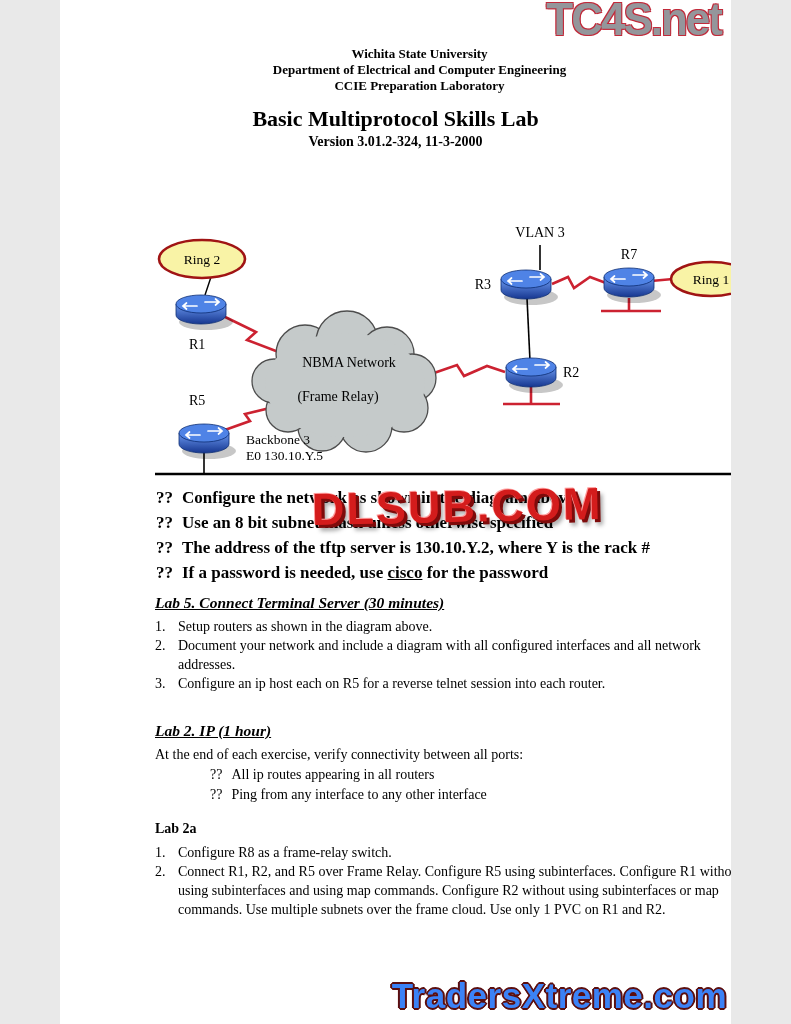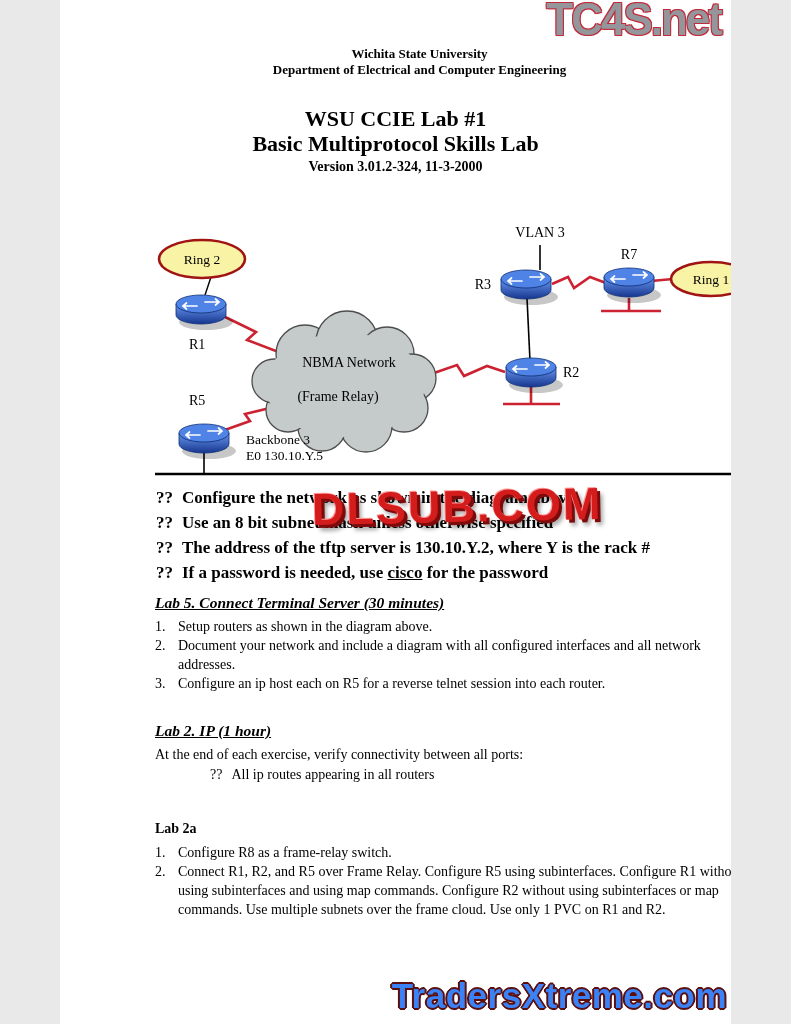--- a/index.html
+++ b/index.html
@@ -71,24 +71,24 @@
 </head>
 <body>
 
 <div class="page">
 
   <div class="tc4s">TC4S.net</div>
 
   <div class="doc-header">
     <div>Wichita State University</div>
     <div>Department of Electrical and Computer Engineering</div>
+    <div>CCIE Preparation Laboratory</div>
   </div>
 
   <div class="doc-title">
-    <div class="t1">WSU CCIE Lab #1</div>
     <div class="t1">Basic Multiprotocol Skills Lab</div>
     <div class="version">Version 3.01.2-324, 11-3-2000</div>
   </div>
 
   <div class="diagram">
     <svg viewBox="0 0 791 262" width="791" height="262">
       <defs>
         <linearGradient id="rg" x1="0" y1="0" x2="0" y2="1">
           <stop offset="0" stop-color="#6a97ee"></stop>
           <stop offset="1" stop-color="#16368f"></stop>
@@ -206,20 +206,23 @@
       <span class="itext">Configure an ip host each on R5 for a reverse telnet session into each router.</span>
     </div>
   </section>
 
   <section class="lab lab2">
     <h2 class="lab-heading">Lab 2.  IP (1 hour)</h2>
     <div class="intro">At the end of each exercise, verify connectivity between all ports:</div>
     <div class="sub">
       <span class="marker">??</span><span>All ip routes appearing in all routers</span>
     </div>
+    <div class="sub">
+      <span class="marker">??</span><span>Ping from any interface to any other interface</span>
+    </div>
   </section>
 
   <section class="lab lab2a">
     <h3 class="lab-subheading">Lab 2a</h3>
     <div class="num-item">
       <span class="num">1.</span>
       <span class="itext">Configure R8 as a frame-relay switch.</span>
     </div>
     <div class="num-item">
       <span class="num">2.</span>

